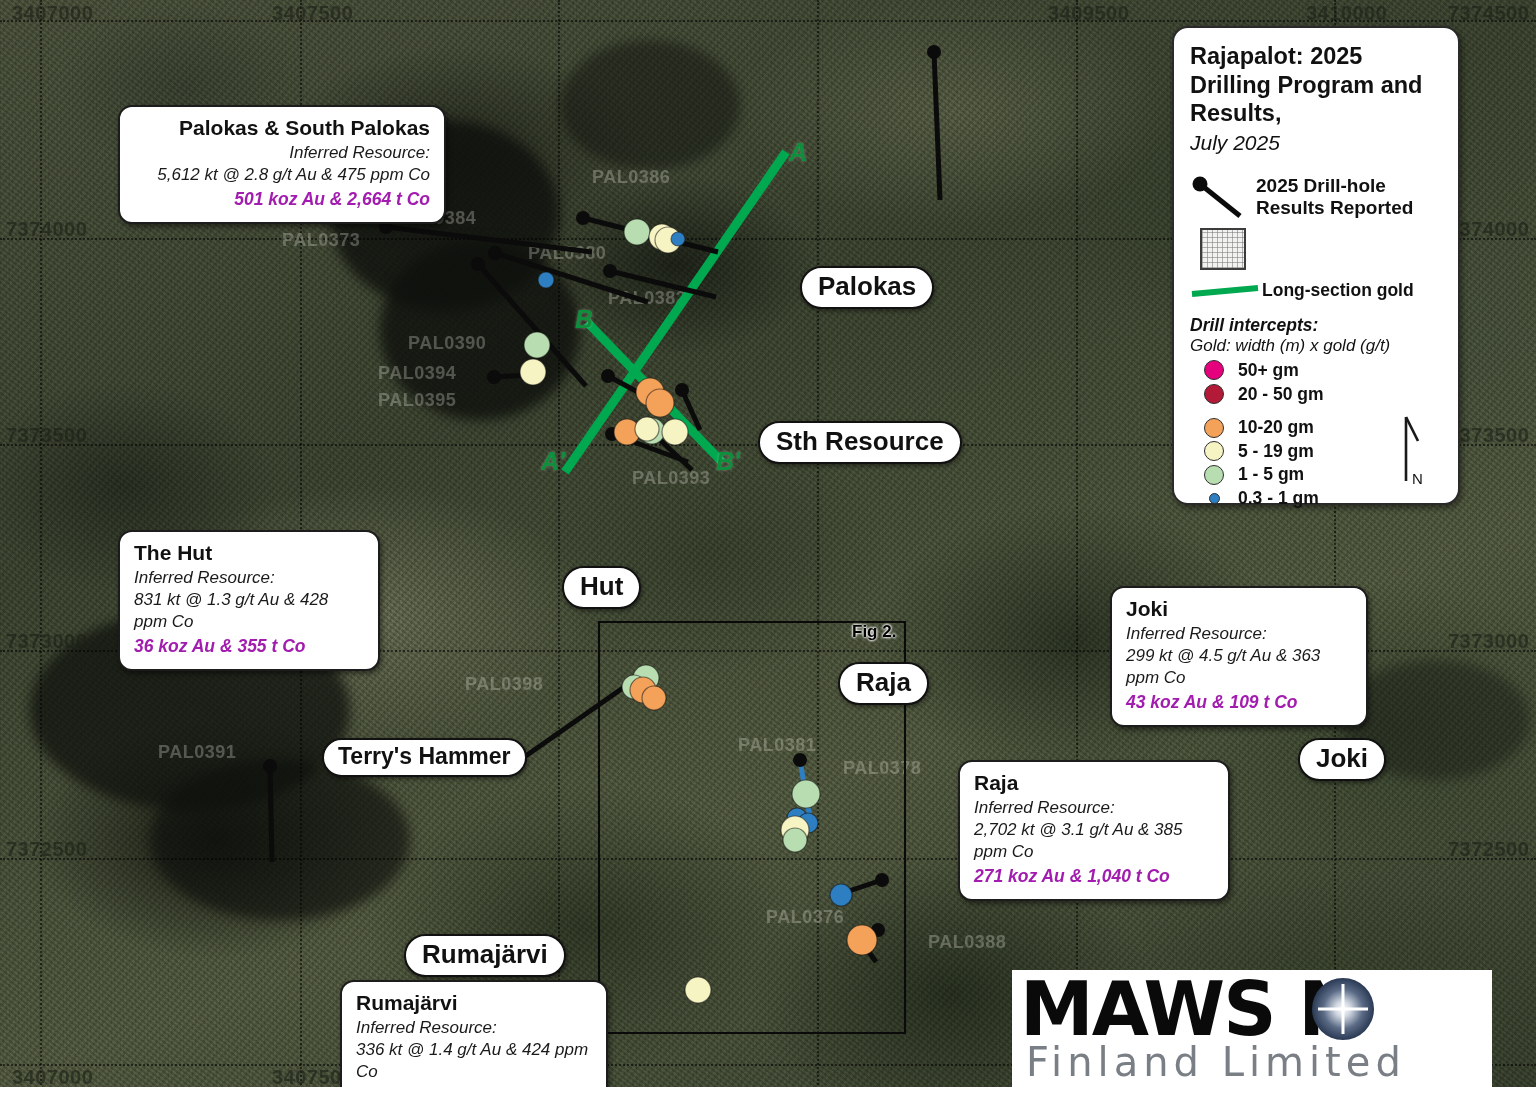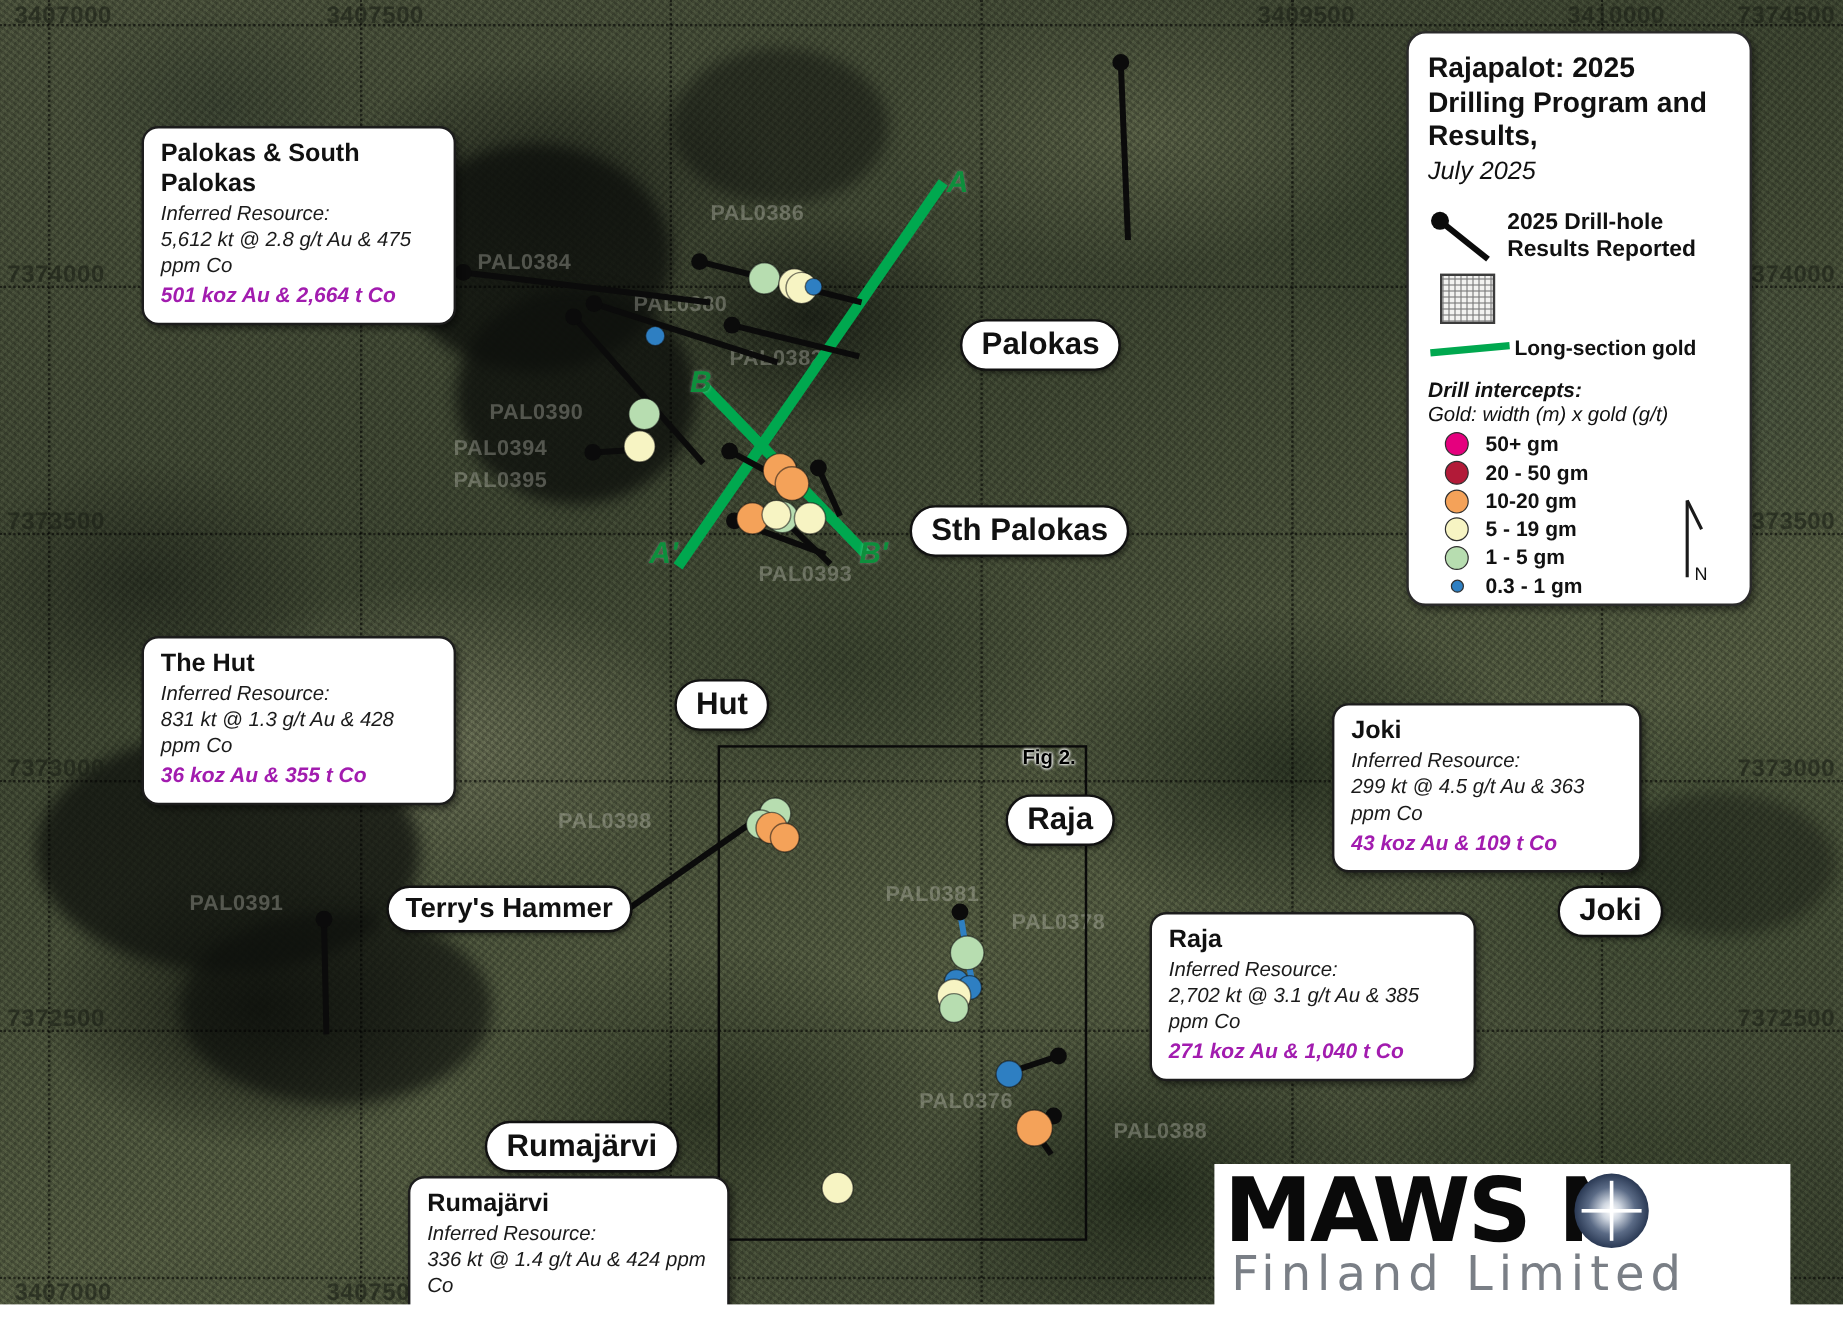--- a/index.html
+++ b/index.html
@@ -379,28 +379,28 @@
 
   <div id="fig2box"></div>
   <div id="fig2label">Fig 2.</div>
 
   <div class="seclabel" style="left:789px;top:138px;">A</div>
   <div class="seclabel" style="left:541px;top:447px;">A'</div>
   <div class="seclabel" style="left:575px;top:305px;">B</div>
   <div class="seclabel" style="left:716px;top:447px;">B'</div>
 
   <div class="pill" style="left:800px;top:266px;">Palokas</div>
-  <div class="pill" style="left:758px;top:421px;">Sth Palokas</div>
+  <div class="pill" style="left:758px;top:421px;">Sth Resource</div>
   <div class="pill" style="left:562px;top:566px;">Hut</div>
   <div class="pill" style="left:838px;top:662px;">Raja</div>
   <div class="pill" style="left:1298px;top:738px;">Joki</div>
   <div class="pill" style="left:404px;top:934px;">Rumajärvi</div>
   <div class="pill small" style="left:322px;top:738px;">Terry's Hammer</div>
 
-  <div class="callout" style="left:118px;top:105px;width:262px;">
+  <div class="callout" style="left:118px;top:105px;width:328px;text-align:right;">
     <div class="c-title">Palokas &amp; South Palokas</div>
     <div class="c-sub">Inferred Resource:</div>
     <div class="c-grade">5,612 kt @ 2.8 g/t Au &amp; 475 ppm Co</div>
     <div class="c-total">501 koz Au &amp; 2,664 t Co</div>
   </div>
 
   <div class="callout" style="left:118px;top:530px;width:262px;">
     <div class="c-title">The Hut</div>
     <div class="c-sub">Inferred Resource:</div>
     <div class="c-grade">831 kt @ 1.3 g/t Au &amp; 428 ppm Co</div>
@@ -460,21 +460,21 @@
     <div style="margin-top:14px;font-style:italic;">
       <div class="lg-heading">Drill intercepts:</div>
       <div class="lg-subheading">Gold: width (m) x gold (g/t)</div>
     </div>
 
     <div id="intercept-legend-rows" style="margin-top:4px;">
         <div class="lg-row" style="margin: 3px 0px 3px 14px;">
           <span class="dot" style="width: 20px; height: 20px; background: rgb(229, 0, 126); margin-right: 14px; margin-left: 0px;"></span>
           <span class="lg-txt">50+ gm</span>
         </div>
-        <div class="lg-row" style="margin: 3px 0px 3px 14px;">
+        <div class="lg-row" style="margin: 3px 0px 13px 14px;">
           <span class="dot" style="width: 20px; height: 20px; background: rgb(178, 26, 56); margin-right: 14px; margin-left: 0px;"></span>
           <span class="lg-txt">20 - 50 gm</span>
         </div>
         <div class="lg-row" style="margin: 3px 0px 3px 14px;">
           <span class="dot" style="width: 20px; height: 20px; background: rgb(244, 162, 89); margin-right: 14px; margin-left: 0px;"></span>
           <span class="lg-txt">10-20 gm</span>
         </div>
         <div class="lg-row" style="margin: 3px 0px 3px 14px;">
           <span class="dot" style="width: 20px; height: 20px; background: rgb(247, 244, 195); margin-right: 14px; margin-left: 0px;"></span>
           <span class="lg-txt">5 - 19 gm</span>

